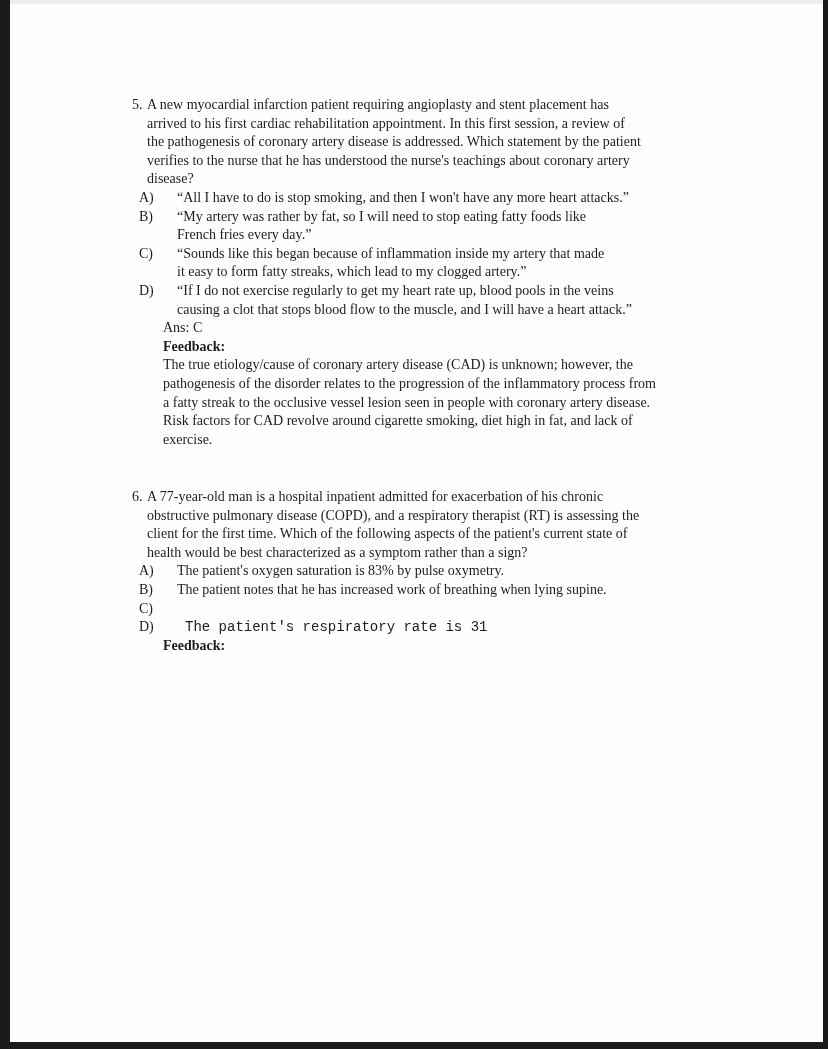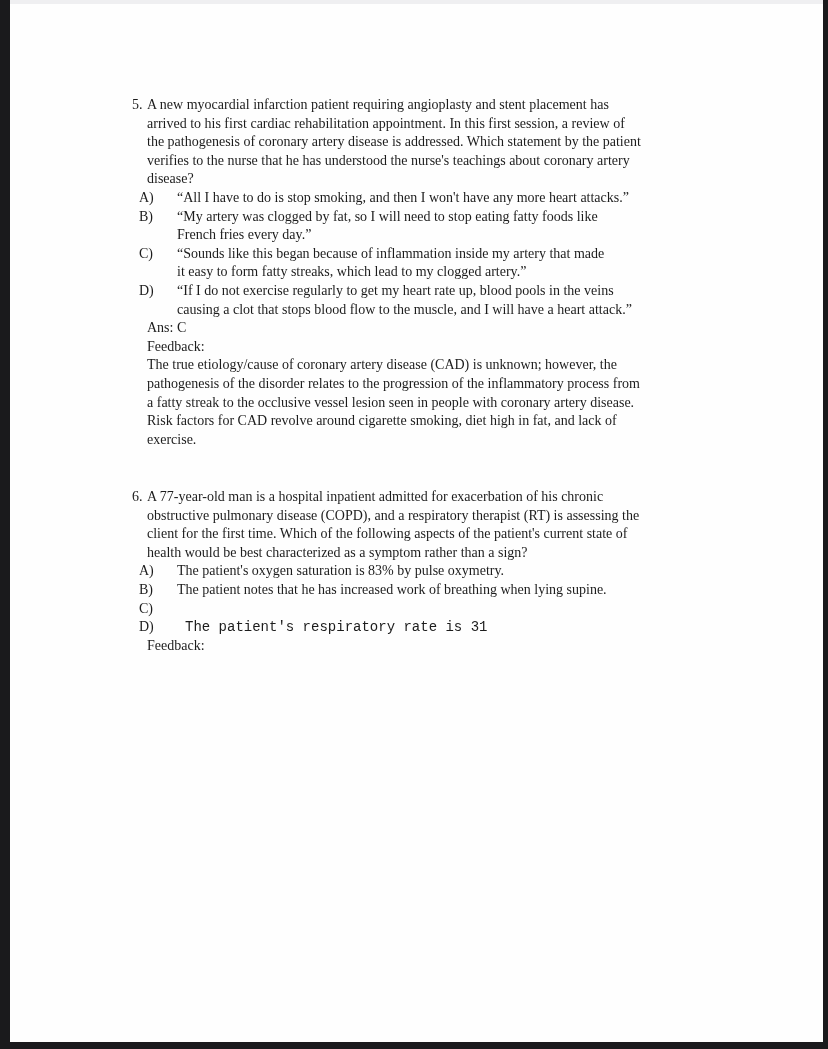--- a/index.html
+++ b/index.html
@@ -28,22 +28,22 @@
   }
   .q5 { top: 92px; }
   .q6 { top: 484px; }
   .q-row { display: flex; }
   .q-num { width: 15px; flex: none; }
   .q-text { width: 568px; white-space: pre-line; }
   .opt { display: flex; margin-left: 7px; }
   .opt-letter { width: 38px; flex: none; }
   .opt-text { width: 523px; white-space: pre-line; }
   .opt-indent .opt-text { padding-left: 8px; font-family: Liberation Mono, monospace; }
-  .body-indent { margin-left: 15px; }
-  .feedback-label { font-weight: normal; }
+  .body-indent { margin-left: 31px; }
+  .feedback-label { font-weight: bold; }
   .feedback-text { width: 568px; white-space: pre-line; }
 </style>
 </head>
 <body>
 
 <div class="paper">
 
   <div class="question q5">
     <div class="q-row">
       <span class="q-num">5.</span>
@@ -52,21 +52,21 @@
 the pathogenesis of coronary artery disease is addressed. Which statement by the patient
 verifies to the nurse that he has understood the nurse's teachings about coronary artery
 disease?</div>
     </div>
     <div class="opt">
       <span class="opt-letter">A)</span>
       <div class="opt-text">“All I have to do is stop smoking, and then I won't have any more heart attacks.”</div>
     </div>
     <div class="opt">
       <span class="opt-letter">B)</span>
-      <div class="opt-text">“My artery was clogged by fat, so I will need to stop eating fatty foods like
+      <div class="opt-text">“My artery was rather by fat, so I will need to stop eating fatty foods like
 French fries every day.”</div>
     </div>
     <div class="opt">
       <span class="opt-letter">C)</span>
       <div class="opt-text">“Sounds like this began because of inflammation inside my artery that made
 it easy to form fatty streaks, which lead to my clogged artery.”</div>
     </div>
     <div class="opt">
       <span class="opt-letter">D)</span>
       <div class="opt-text">“If I do not exercise regularly to get my heart rate up, blood pools in the veins

